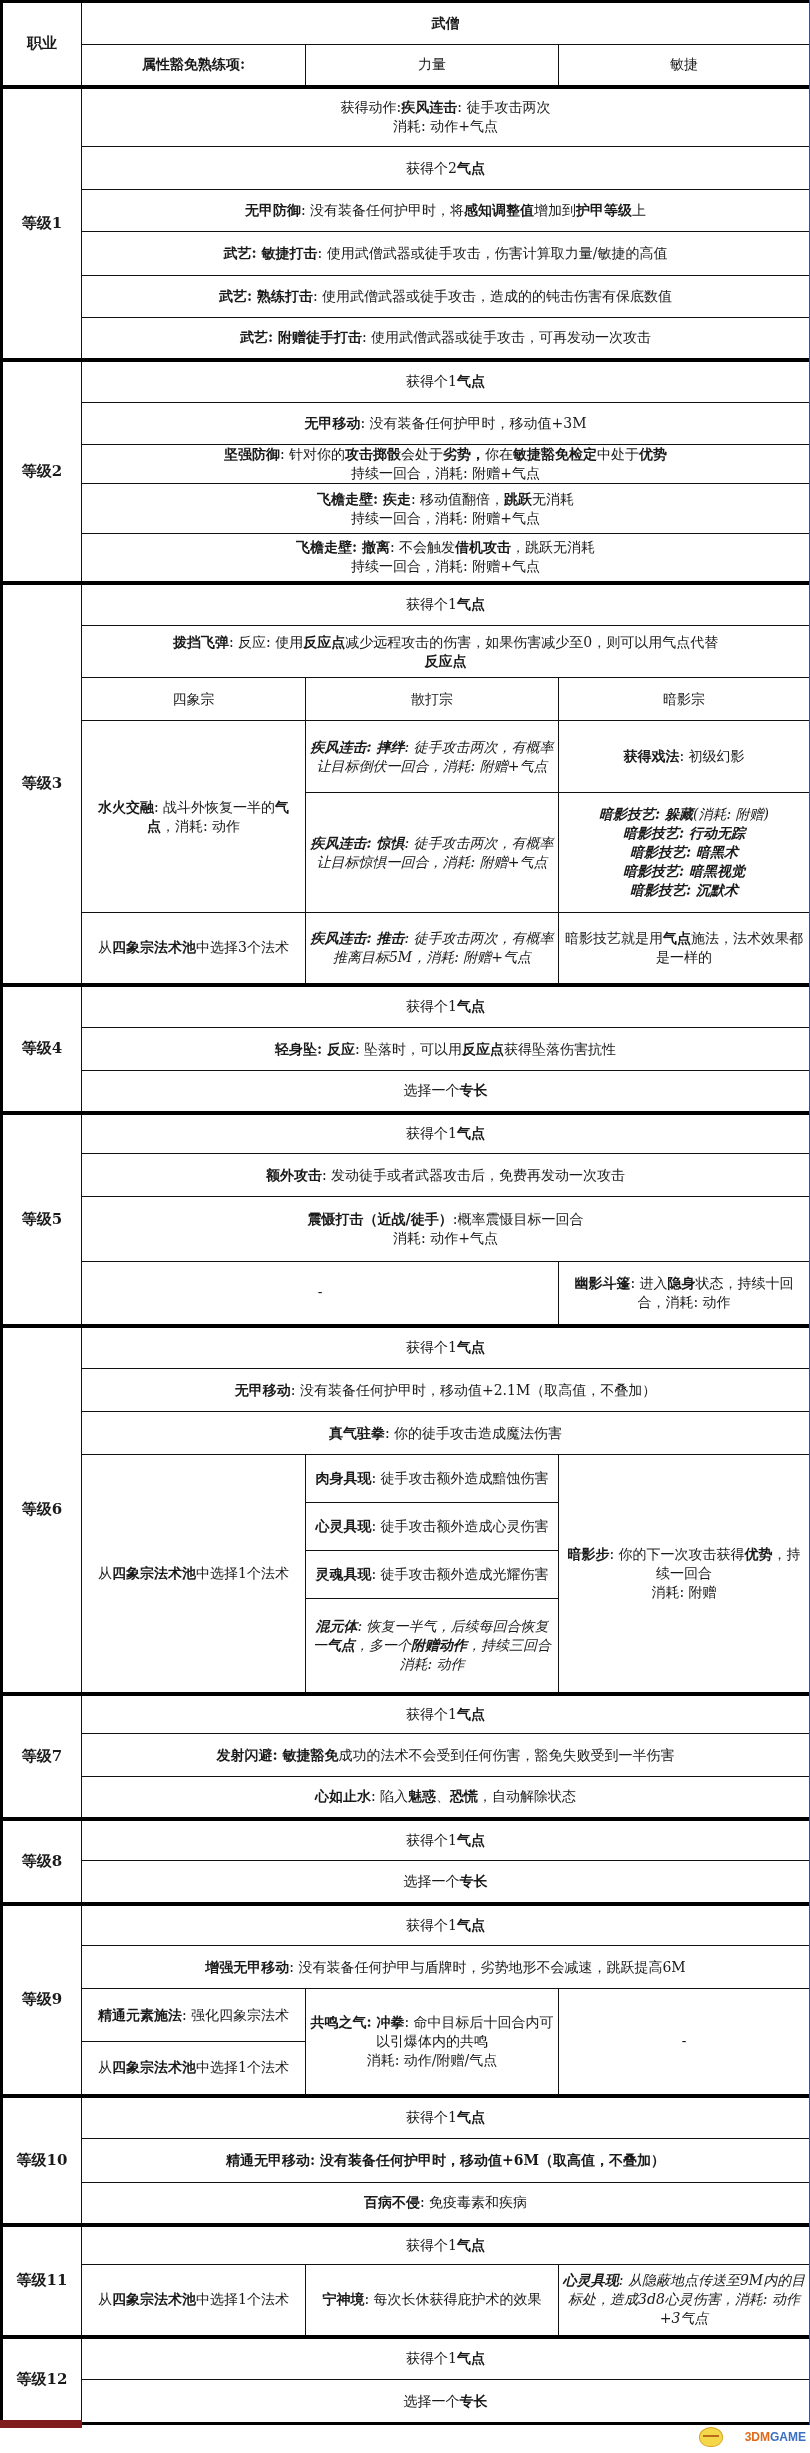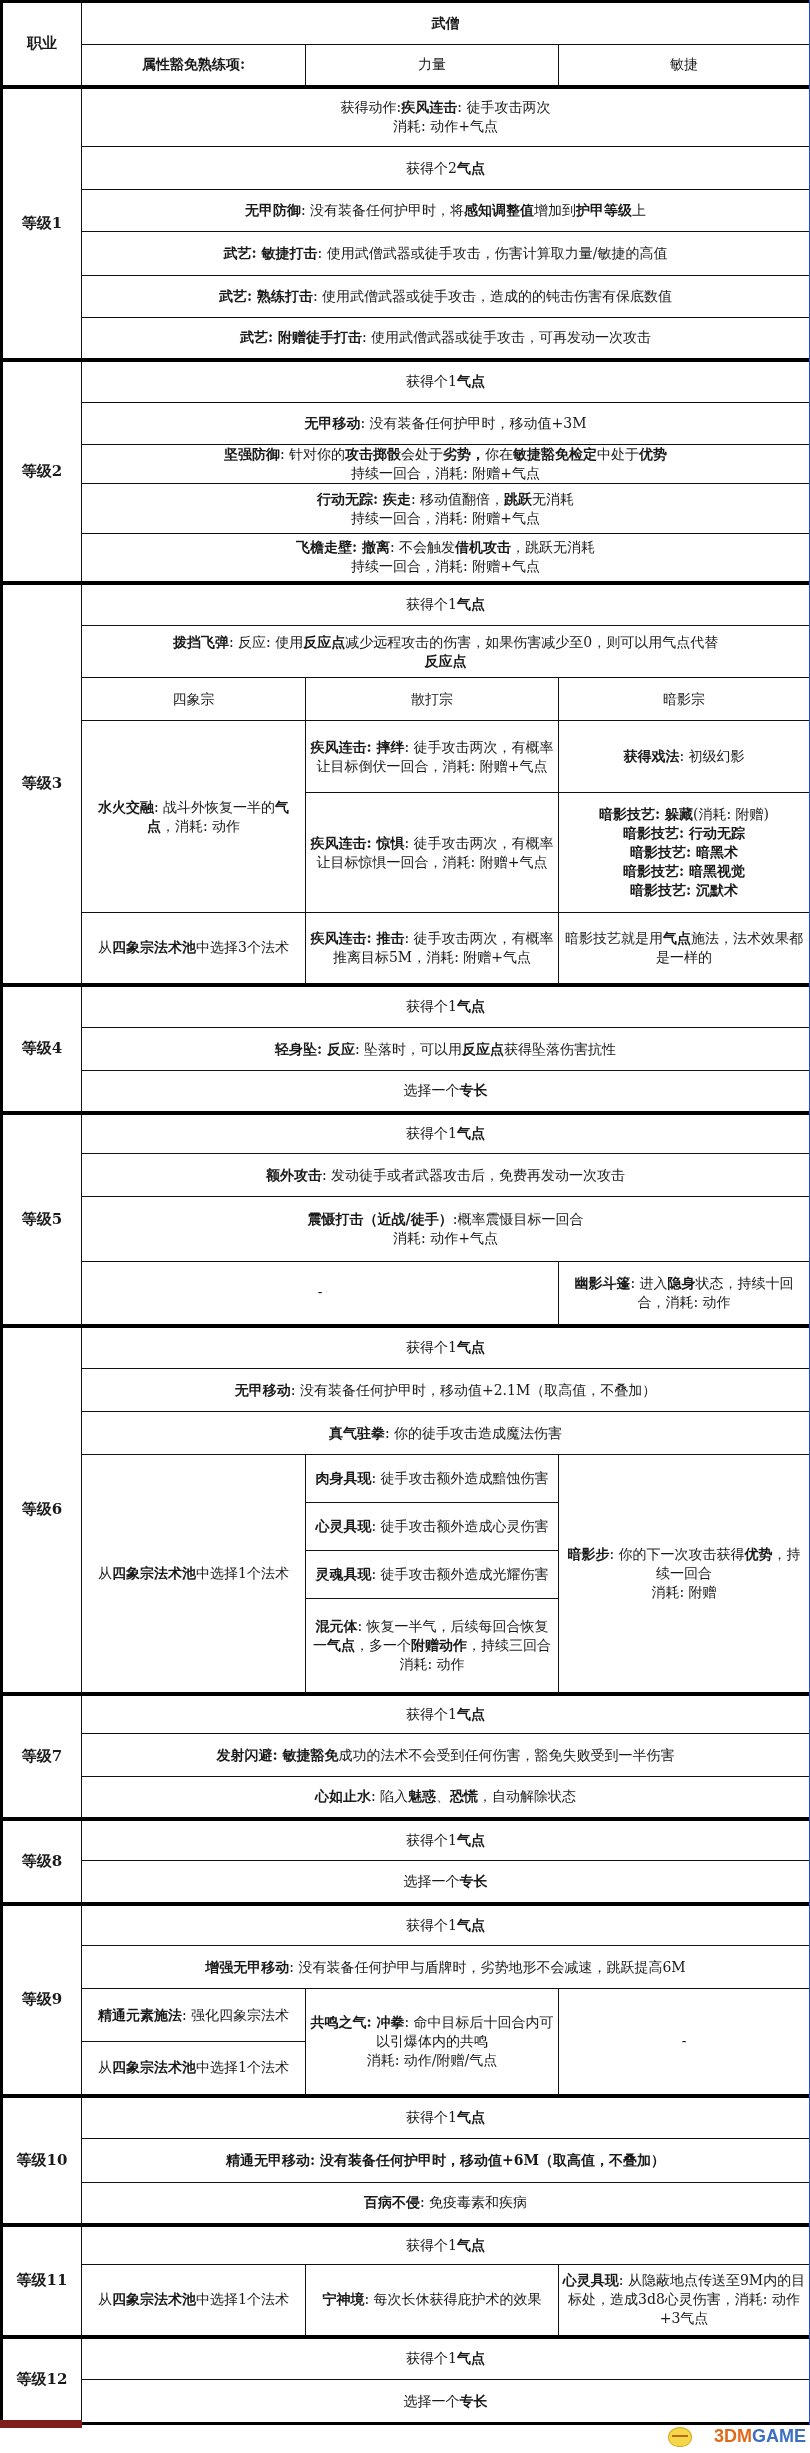--- a/index.html
+++ b/index.html
@@ -8,27 +8,27 @@
   table.main { border-collapse: collapse; width: 810px; table-layout: fixed; }
   table.main td { border: 1px solid #111; text-align: center; vertical-align: middle;
                   font-size: 14px; line-height: 19px; padding: 0 3px; overflow: hidden; }
   table.main td.lvl { font-weight: bold; font-size: 15px; border-left: 3px solid #000; }
   table.main td.rt { border-right: 5px solid #1d4ed8; }
   tr.sep td { border-top: 4px solid #000; }
   .title { font-size: 22px; font-weight: bold; }
   .hdr { font-size: 15px; }
   .bold { font-weight: bold; }
   .sect { font-size: 20px; }
-  .left { text-align: center; }
+  .left { text-align: center; font-style: italic; }
   b { font-weight: bold; }
   .wm { position: absolute; right: 4px; bottom: 6px; display: flex; align-items: center; gap: 2px; }
   .wm .chick { width: 22px; height: 18px; background: #f5d84a; border-radius: 50% 50% 45% 45%;
                border: 1px solid #d7a520; position: relative; }
   .wm .chick::after { content: ""; position: absolute; left: 3px; right: 3px; top: 7px; height: 2px; background: #b86b1a; }
-  .wm .txt { font-family: "Liberation Sans", sans-serif; font-weight: bold; font-size: 18px; margin-left: 20px; }
+  .wm .txt { font-family: "Liberation Sans", sans-serif; font-weight: bold; font-size: 12px; margin-left: 20px; }
   .wm .t3d { color: #e06a1a; }
   .wm .tgame { color: #3a6fc4; }
 </style>
 </head>
 <body>
 
 <table class="main">
   <colgroup>
     <col style="width:80px">
       <col style="width:224px">
@@ -73,21 +73,21 @@
     <td rowspan="5" class="lvl">等级2</td>
     <td colspan="3" class="rt"><span>获得个1</span><b>气点</b></td>
   </tr>
   <tr style="height:42px">
         <td colspan="3" class="rt"><b>无甲移动</b><span>: 没有装备任何护甲时，移动值+3M</span></td>
       </tr>
   <tr style="height:35px">
         <td colspan="3" class="rt"><b>坚强防御</b><span>: 针对你的</span><b>攻击掷骰</b><span>会处于</span><b>劣势，</b><span>你在</span><b>敏捷豁免检定</b><span>中处于</span><b>优势</b><br><span>持续一回合，消耗: 附赠+气点</span></td>
       </tr>
   <tr style="height:50px">
-        <td colspan="3" class="rt"><b>行动无踪: 疾走</b><span>: 移动值翻倍，</span><b>跳跃</b><span>无消耗</span><br><span>持续一回合，消耗: 附赠+气点</span></td>
+        <td colspan="3" class="rt"><b>飞檐走壁: 疾走</b><span>: 移动值翻倍，</span><b>跳跃</b><span>无消耗</span><br><span>持续一回合，消耗: 附赠+气点</span></td>
       </tr>
   <tr style="height:49px">
         <td colspan="3" class="rt"><b>飞檐走壁: 撤离</b><span>: 不会触发</span><b>借机攻击</b><span>，跳跃无消耗</span><br><span>持续一回合，消耗: 附赠+气点</span></td>
       </tr>
 
   <tr class="sep" style="height:43px">
     <td rowspan="7" class="lvl">等级3</td>
     <td colspan="3" class="rt"><span>获得个1</span><b>气点</b></td>
   </tr>
   <tr style="height:52px">

